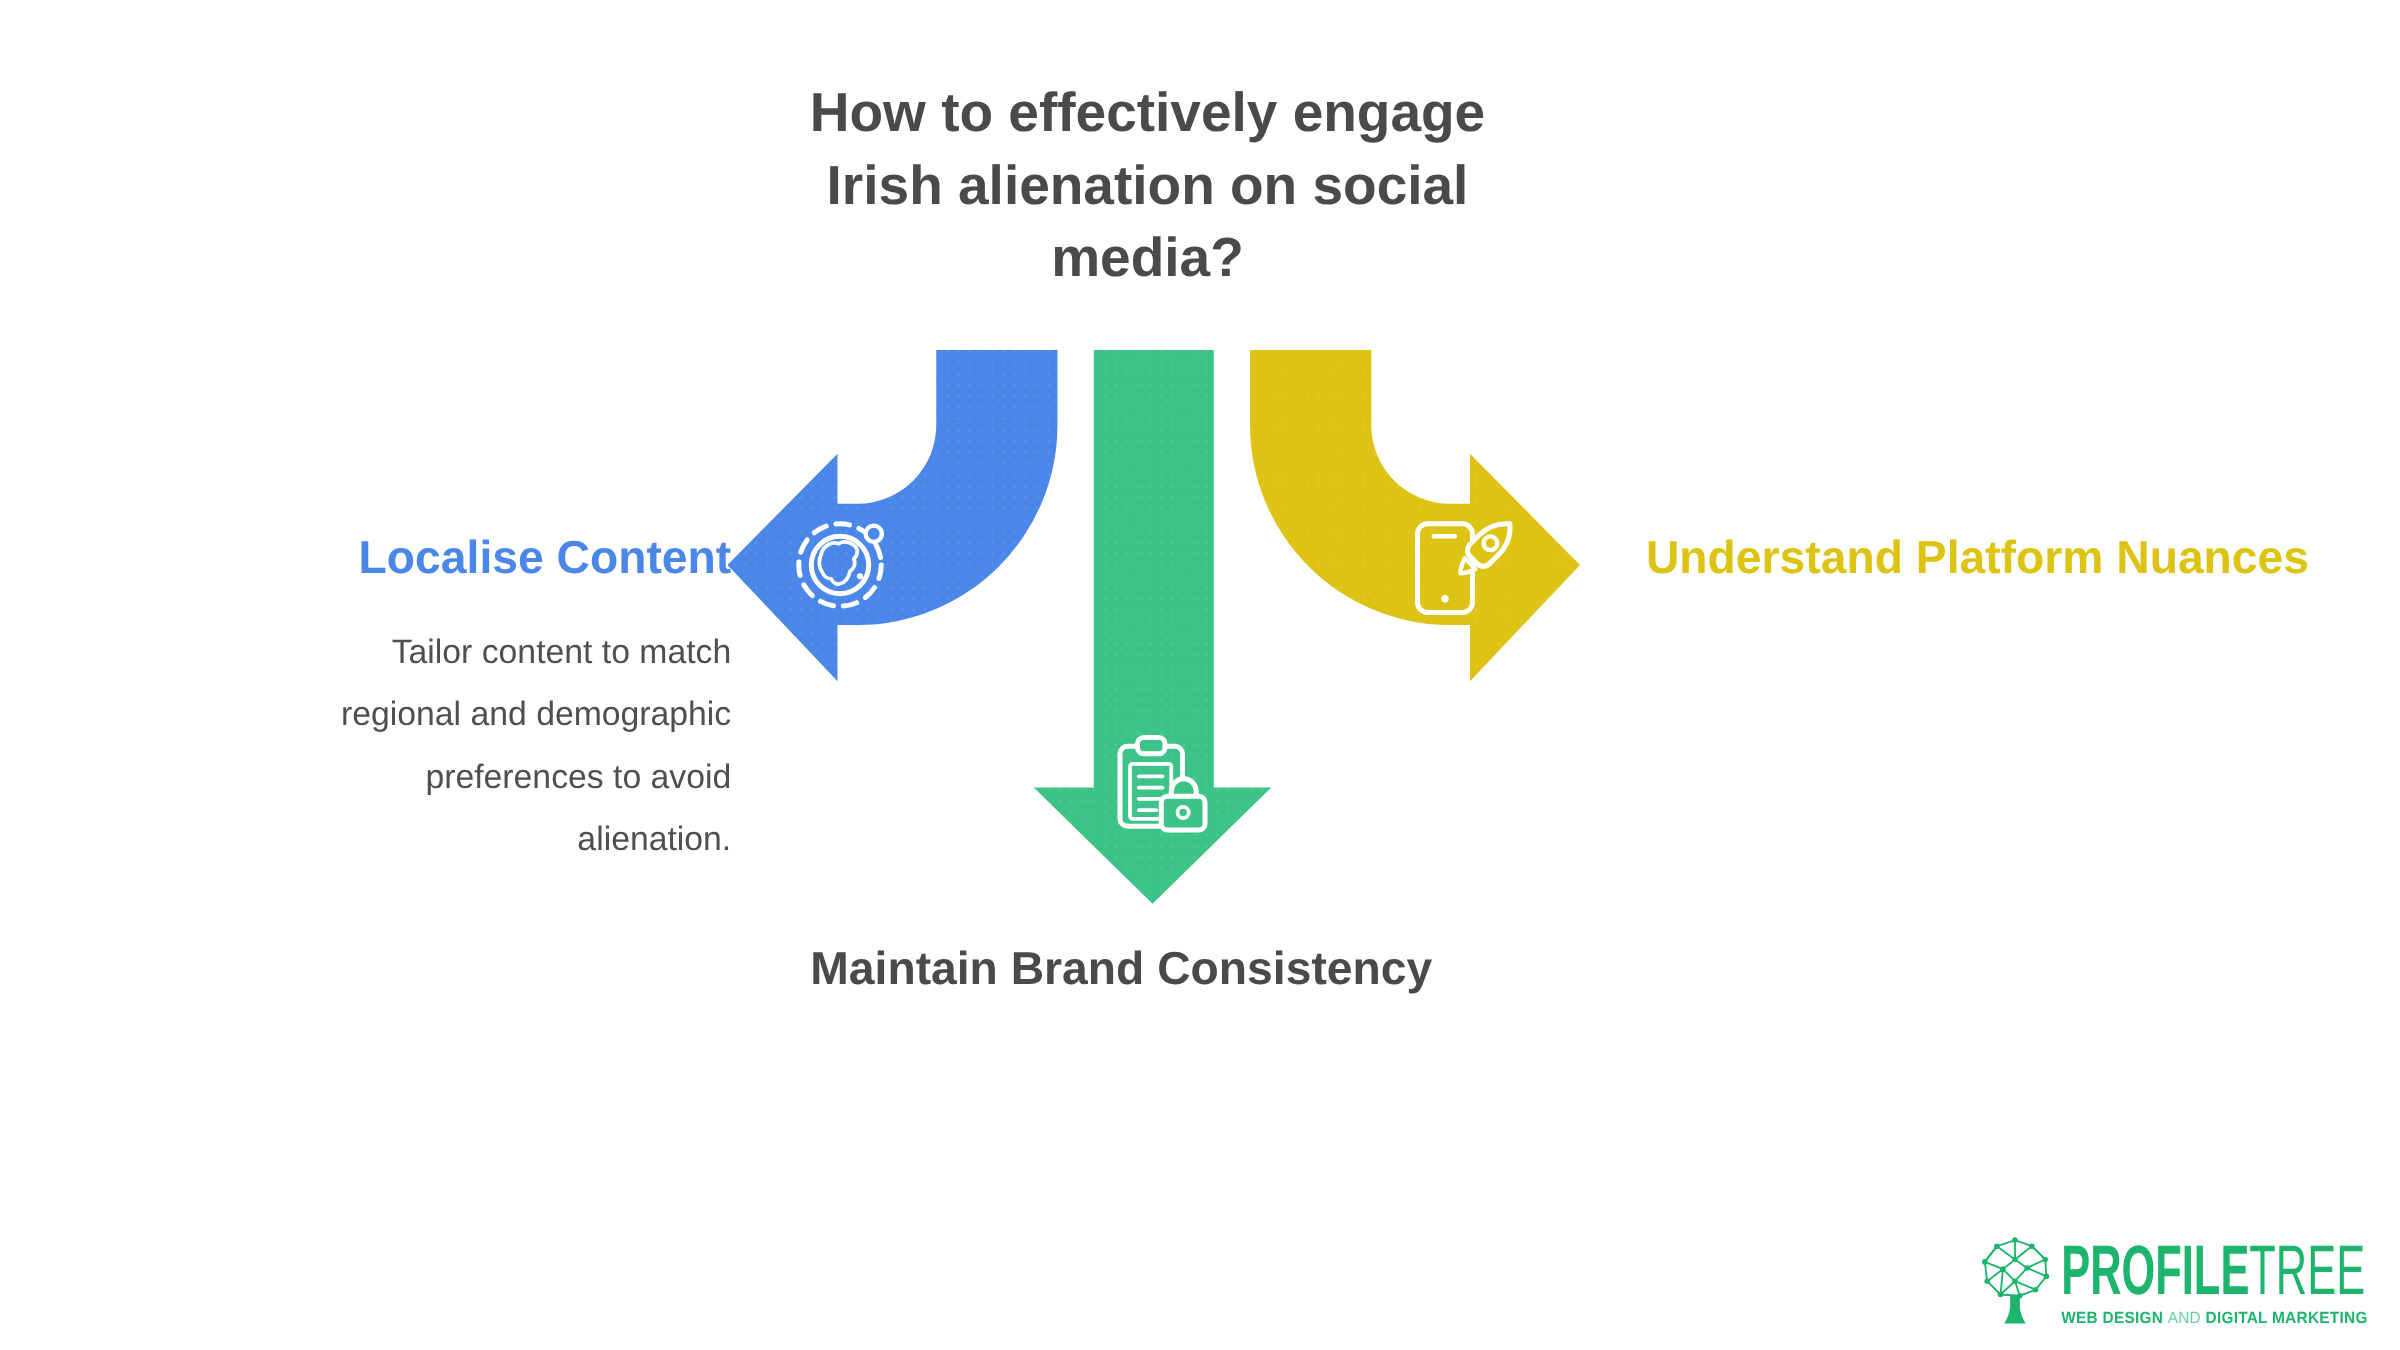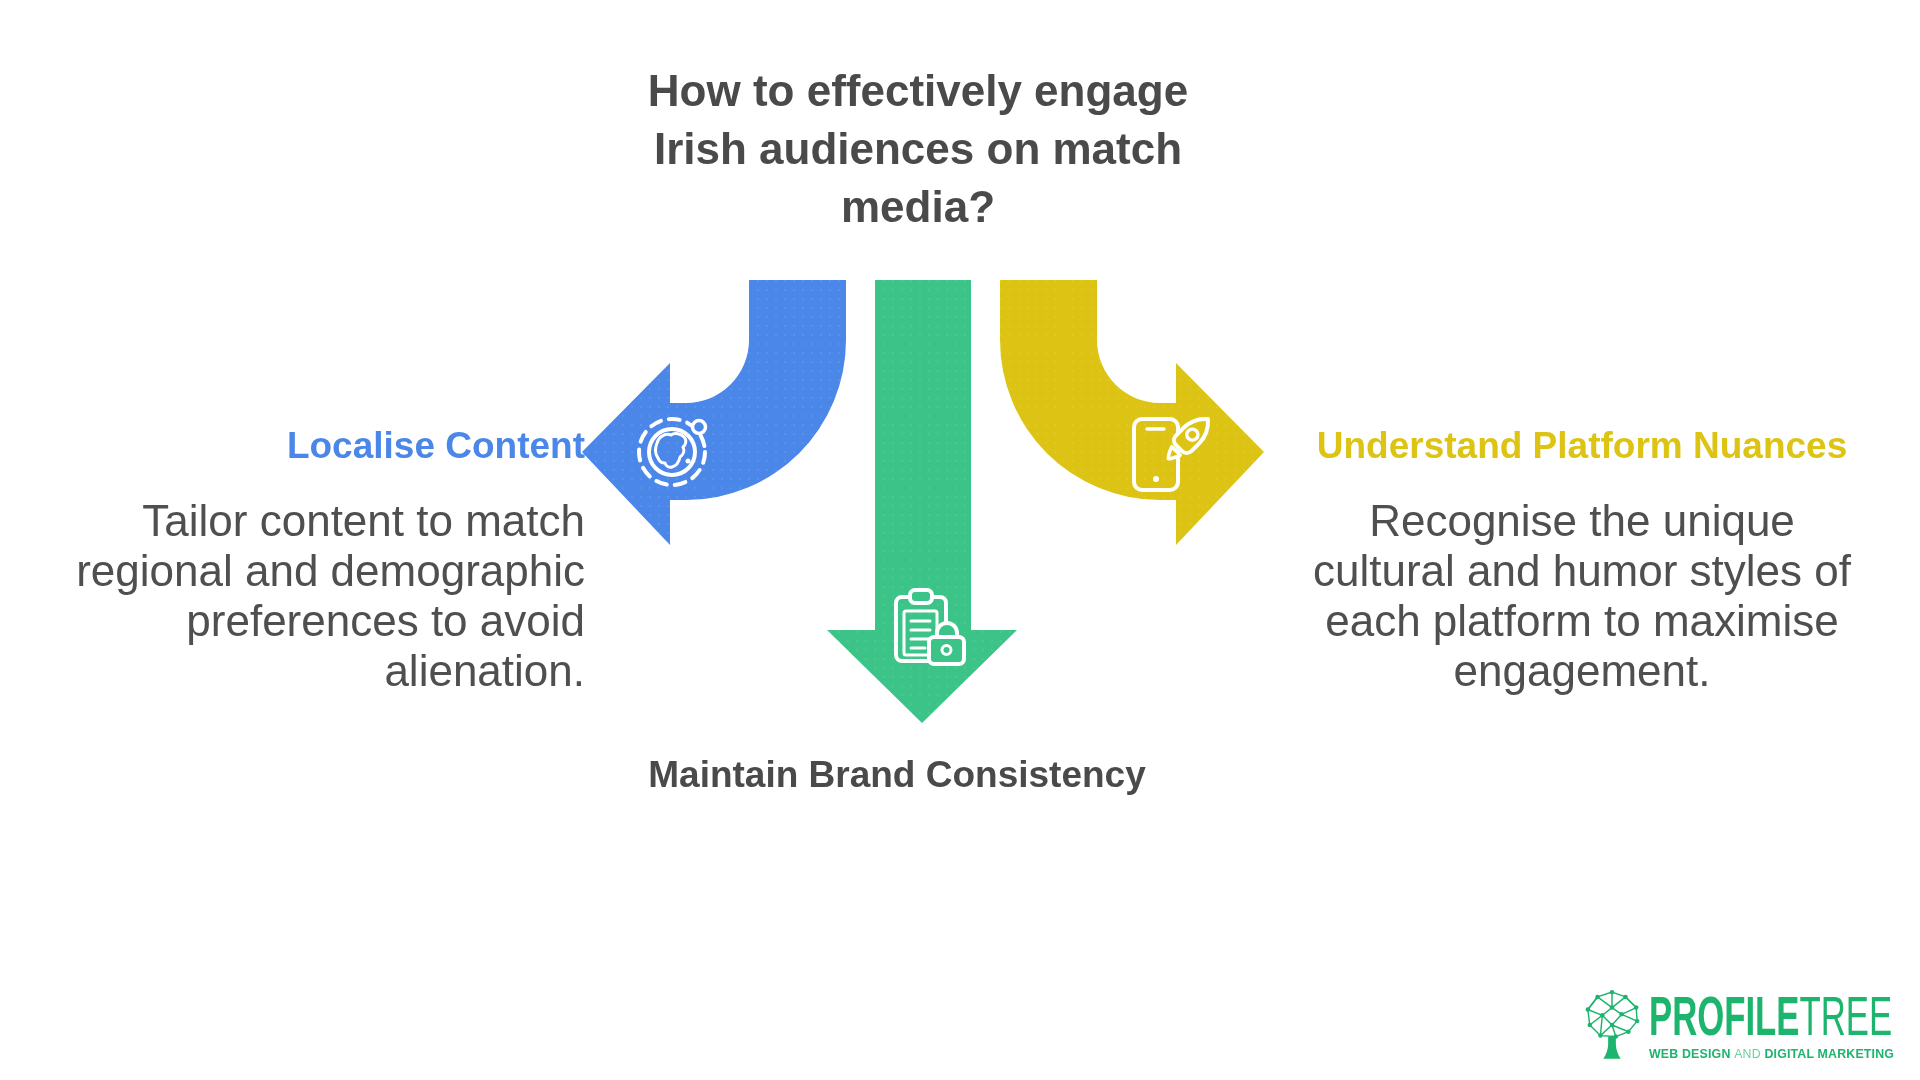--- a/index.html
+++ b/index.html
@@ -10,21 +10,21 @@
   .art { position:absolute; left:0; top:0; width:1920px; height:1080px; }
 
   .title {
     position:absolute; left:518px; top:62px; width:800px;
     text-align:center; font-size:44px; font-weight:bold; line-height:58px;
     color:var(--heading_text); white-space:pre-line;
   }
 
   .block { position:absolute; }
   .block h2 { margin:0 0 28px 0; font-size:37px; font-weight:bold; line-height:44px; }
-  .block p  { margin:0; font-size:44px; line-height:50px; color:var(--body_text); white-space:pre-line; }
+  .block p  { margin:0; font-size:27px; line-height:50px; color:var(--body_text); white-space:pre-line; }
 
   .block-left  { right:1335px; top:424px; width:540px; text-align:right; }
   .block-left h2 { color:var(--arrow_blue); }
 
   .block-right { left:1302px; top:424px; width:560px; text-align:center; }
   .block-right h2 { color:var(--arrow_yellow); }
 
   .block-mid   { left:597px; top:753px; width:600px; text-align:center; }
   .block-mid h2 { color:var(--heading_text); }
 
@@ -100,37 +100,33 @@
       <circle cx="1156" cy="479" r="3" fill="#ffffff" stroke="none"></circle>
       <g transform="rotate(45 1186 441)">
         <path d="M1186 410 c7 6 11 15 11 24 v10 c0 4 -3 7 -7 7 h-8 c-4 0 -7 -3 -7 -7 v-10 c0 -9 4 -18 11 -24 z" stroke-width="4" stroke-linejoin="round" fill="var(--arrow_yellow)"></path>
         <circle cx="1186" cy="432" r="5.5" stroke-width="3.5"></circle>
         <path d="M1180 455 c2 6 4 9 6 11 c2 -2 4 -5 6 -11 z" stroke-width="3.5" stroke-linejoin="round" fill="var(--arrow_yellow)"></path>
       </g>
     </g>
   </svg>
 
   <div class="title">How to effectively engage
-Irish audiences on match
+Irish alienation on social
 media?</div>
 
   <div class="block block-left">
     <h2>Localise Content</h2>
     <p>Tailor content to match
 regional and demographic
 preferences to avoid
 alienation.</p>
   </div>
 
   <div class="block block-right">
     <h2>Understand Platform Nuances</h2>
-    <p>Recognise the unique
-cultural and humor styles of
-each platform to maximise
-engagement.</p>
   </div>
 
   <div class="block block-mid">
     <h2>Maintain Brand Consistency</h2>
   </div>
 
   <div class="logo">
     <svg class="logo-icon" viewBox="0 0 60 74" aria-hidden="true">
       <g stroke="var(--logo_green)" stroke-width="1.5" fill="none">
         <path d="M30 4 L44 9 L55 20 L56 34 L47 45 L34 50 L18 49 L7 38 L5 22 L15 9 Z"></path>

